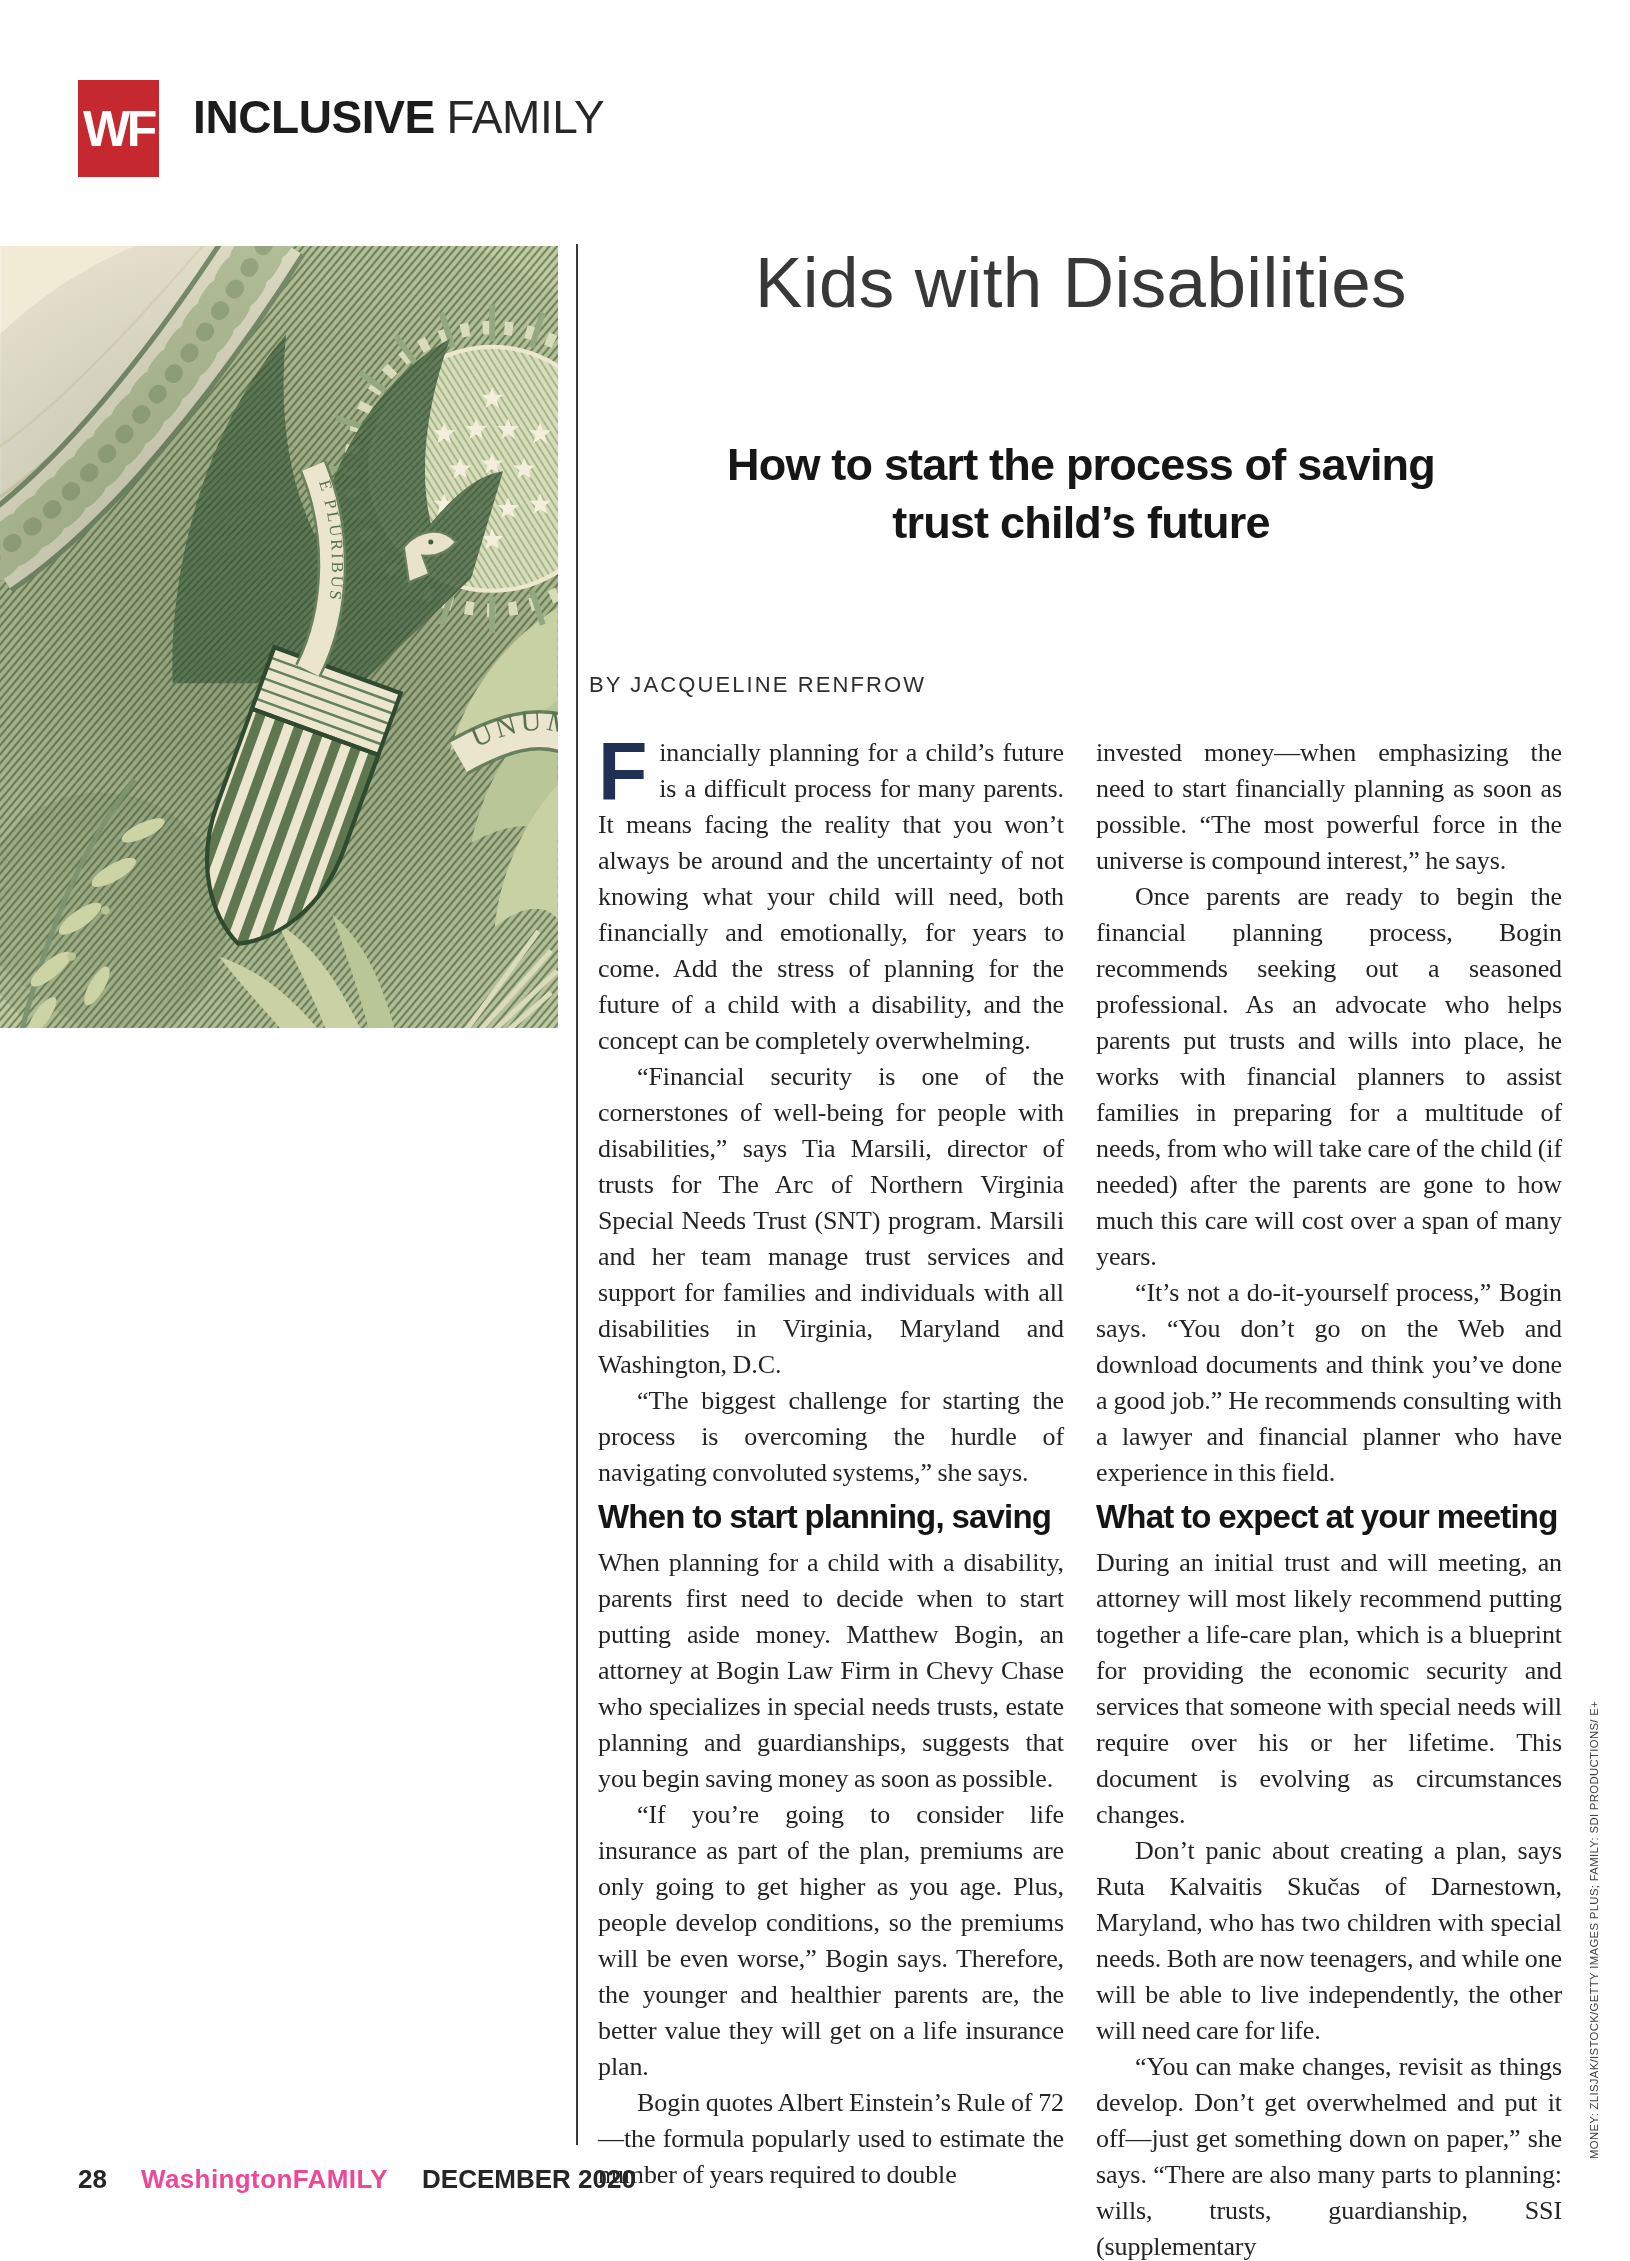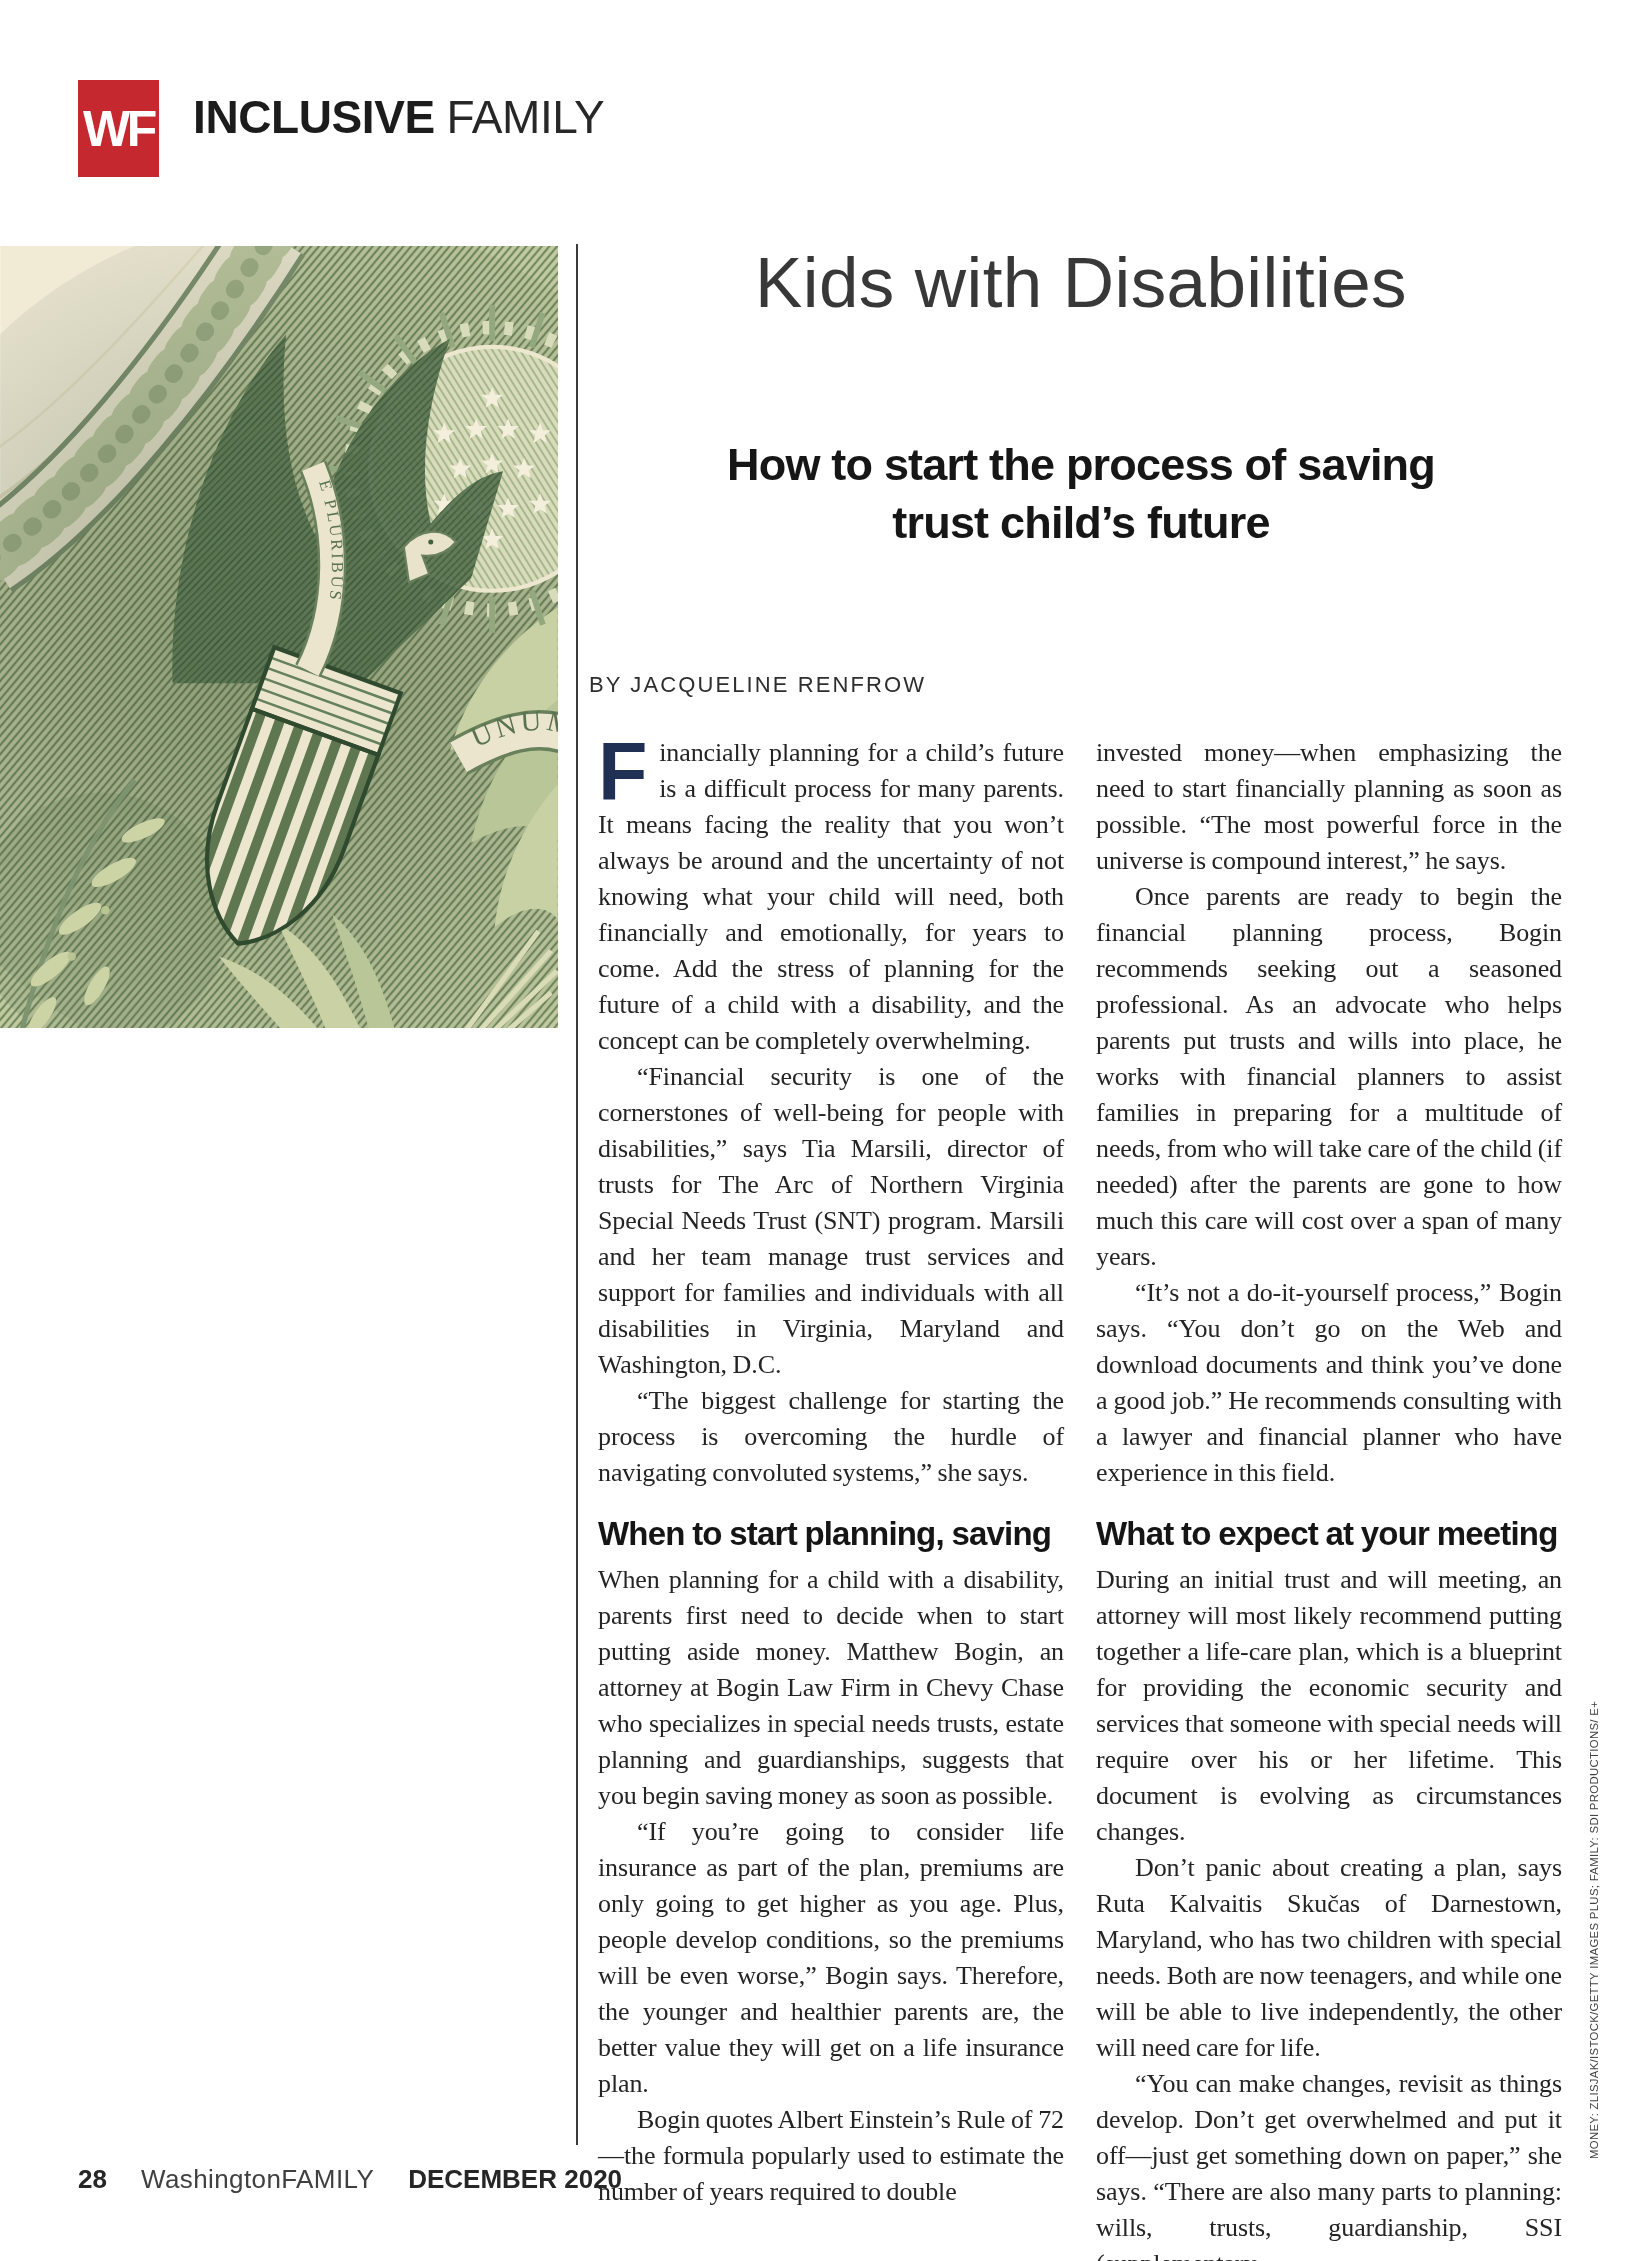--- a/index.html
+++ b/index.html
@@ -29,30 +29,30 @@
   .byline{position:absolute;left:589px;top:672px;width:984px;text-align:left;
           font-size:22px;letter-spacing:2.1px;color:#2e2e2e;}
 
   
   .columns{position:absolute;left:598px;top:735px;width:964px;display:flex;gap:32px;}
   .col{width:466px;font-family:"Liberation Serif",serif;font-size:26px;line-height:36px;
        color:#242424;text-align:justify;word-spacing:-0.8px;letter-spacing:-0.1px;}
   .body-p{margin:0;}
   .body-p.indent{text-indent:39px;}
   .section-heading{font-family:"Liberation Sans",sans-serif;font-size:33px;font-weight:700;
-                   letter-spacing:-0.8px;color:#151515;margin:25px 0 10px;line-height:1.08;
+                   letter-spacing:-0.8px;color:#151515;margin:8px 0 10px;line-height:1.08;
                    text-align:left;}
   .dropcap{float:left;font-family:"Liberation Sans",sans-serif;font-weight:700;font-size:81px;
            line-height:64px;padding:5px 11.8px 0 0;color:#203055;}
 
   
   .footer{position:absolute;left:78px;top:2164px;display:flex;align-items:baseline;gap:34px;
           font-size:26px;color:#262626;}
   .footer .num{font-weight:700;}
-  .footer .pub{font-weight:400;letter-spacing:0.4px;color:#404040;}
+  .footer .pub{font-weight:700;letter-spacing:0.4px;color:#ec4899;}
   .footer .issue{font-weight:700;}
 
   
   .credit{position:absolute;left:1588px;top:1748px;height:411px;font-size:11.4px;color:#3e3e3e;
           letter-spacing:0.3px;white-space:nowrap;writing-mode:vertical-rl;
           transform:rotate(180deg);}
 </style>
 </head>
 <body>
 

